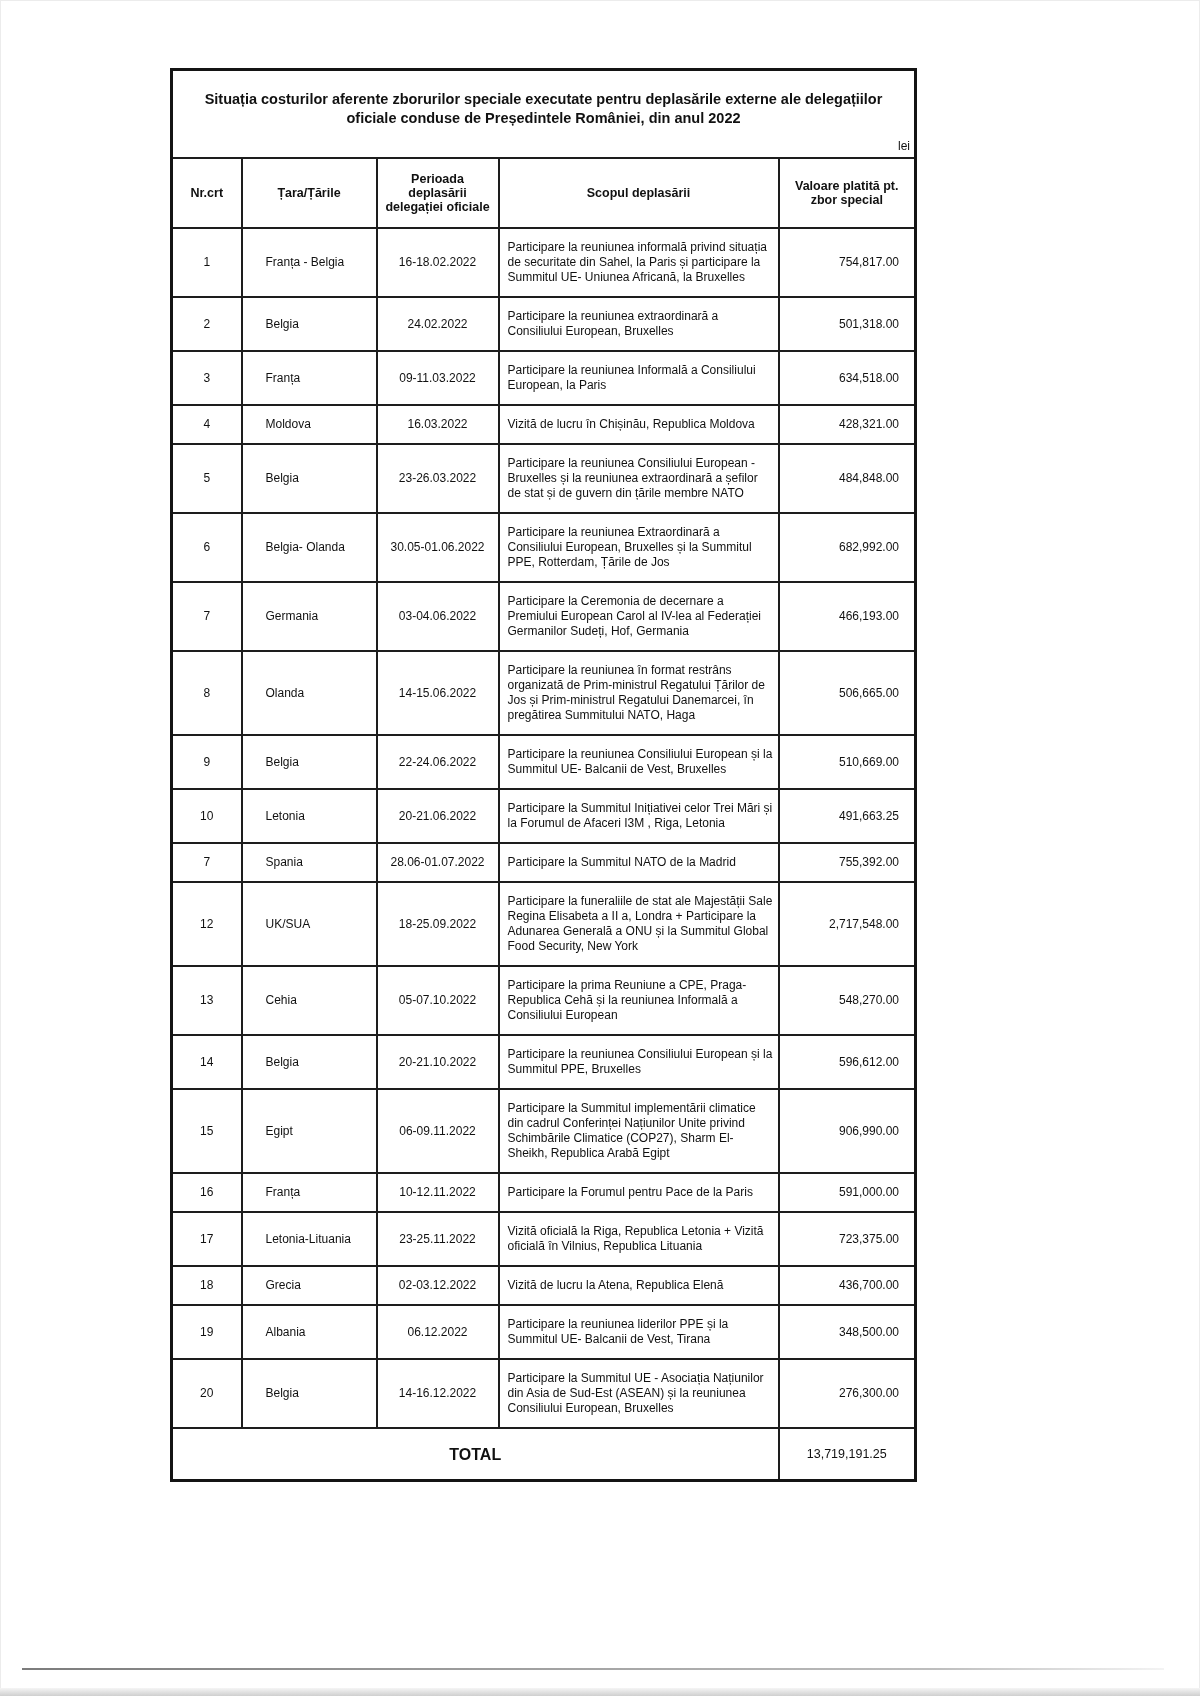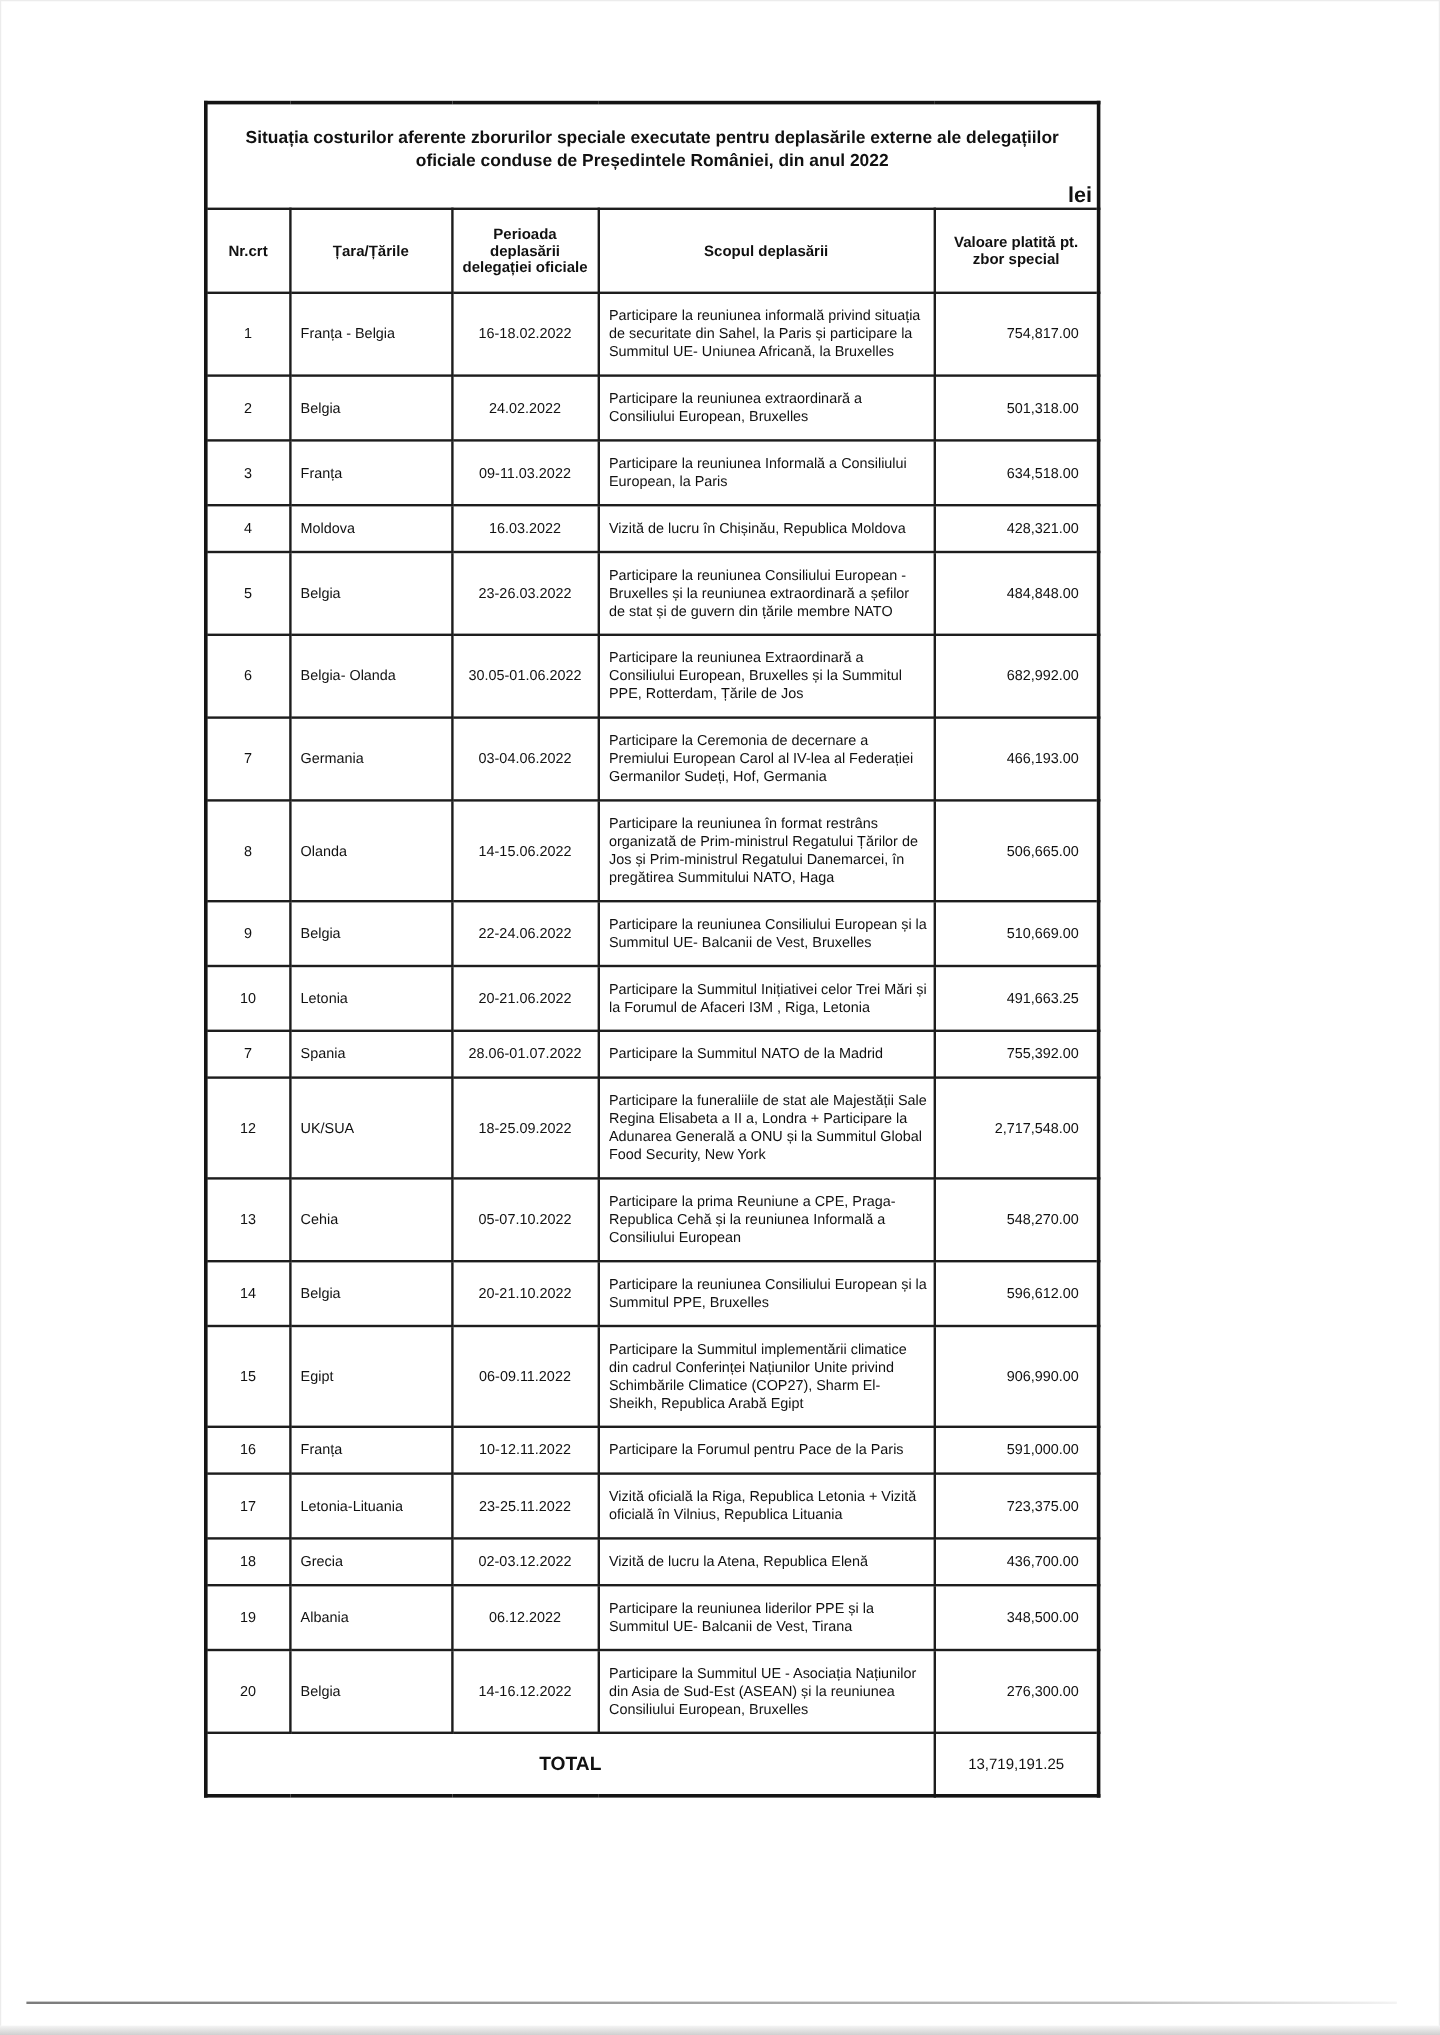--- a/index.html
+++ b/index.html
@@ -6,21 +6,21 @@
   .page {
     position:relative;
     width:1200px; height:1696px;
     margin:0 auto;
     background:#ffffff;
     font-family:"Liberation Sans", sans-serif;
     color:#111;
     overflow:hidden;
     box-shadow: inset 0 0 0 1px #ececec;
   }
-  .table-wrap { position:absolute; top:84px; left:170px; width:744px; }
+  .table-wrap { position:absolute; top:68px; left:170px; width:744px; }
   table.costs {
     border-collapse:collapse;
     table-layout:fixed;
     width:744px;
     border:3px solid #141414;
   }
   table.costs th, table.costs td {
     border:2px solid #1d1d1d;
     vertical-align:middle;
     word-wrap:break-word;
@@ -29,30 +29,30 @@
     position:relative;
     height:64px;
     text-align:center;
     font-weight:bold;
     font-size:14.5px;
     line-height:19px;
     padding:6px 30px 16px 30px;
   }
   .lei {
     position:absolute; right:4px; bottom:1px;
-    font-size:18px; font-weight:bold;margin-left:41px;
+    font-size:12px; font-weight:normal;margin-left:41px;
   }
   th.colhead {
     font-size:12.5px; font-weight:bold;
     height:60px; padding:4px 6px;
     text-align:center;
   }
   td.cell { font-size:12px; line-height:15px; padding:11px 5px; }
   td.nr      { text-align:center; }
-  td.country { text-align:left; padding-left:8px; }
+  td.country { text-align:left; padding-left:23px; }
   td.period  { text-align:center; }
   td.purpose { text-align:left; padding-left:8px; padding-right:4px; }
   td.value   { text-align:right; padding-right:15px; }
   td.total-label { text-align:center; font-weight:bold; font-size:16px; height:28px; }
   td.total-value { text-align:center; font-size:12.5px; }
   .scan-line {
     position:absolute; top:1668px; left:22px; width:1142px; height:2px;
     background:linear-gradient(90deg, rgba(80,80,80,.75), rgba(110,110,110,.45) 80%, rgba(160,160,160,.12));
   }
   .page-bottom-edge {

